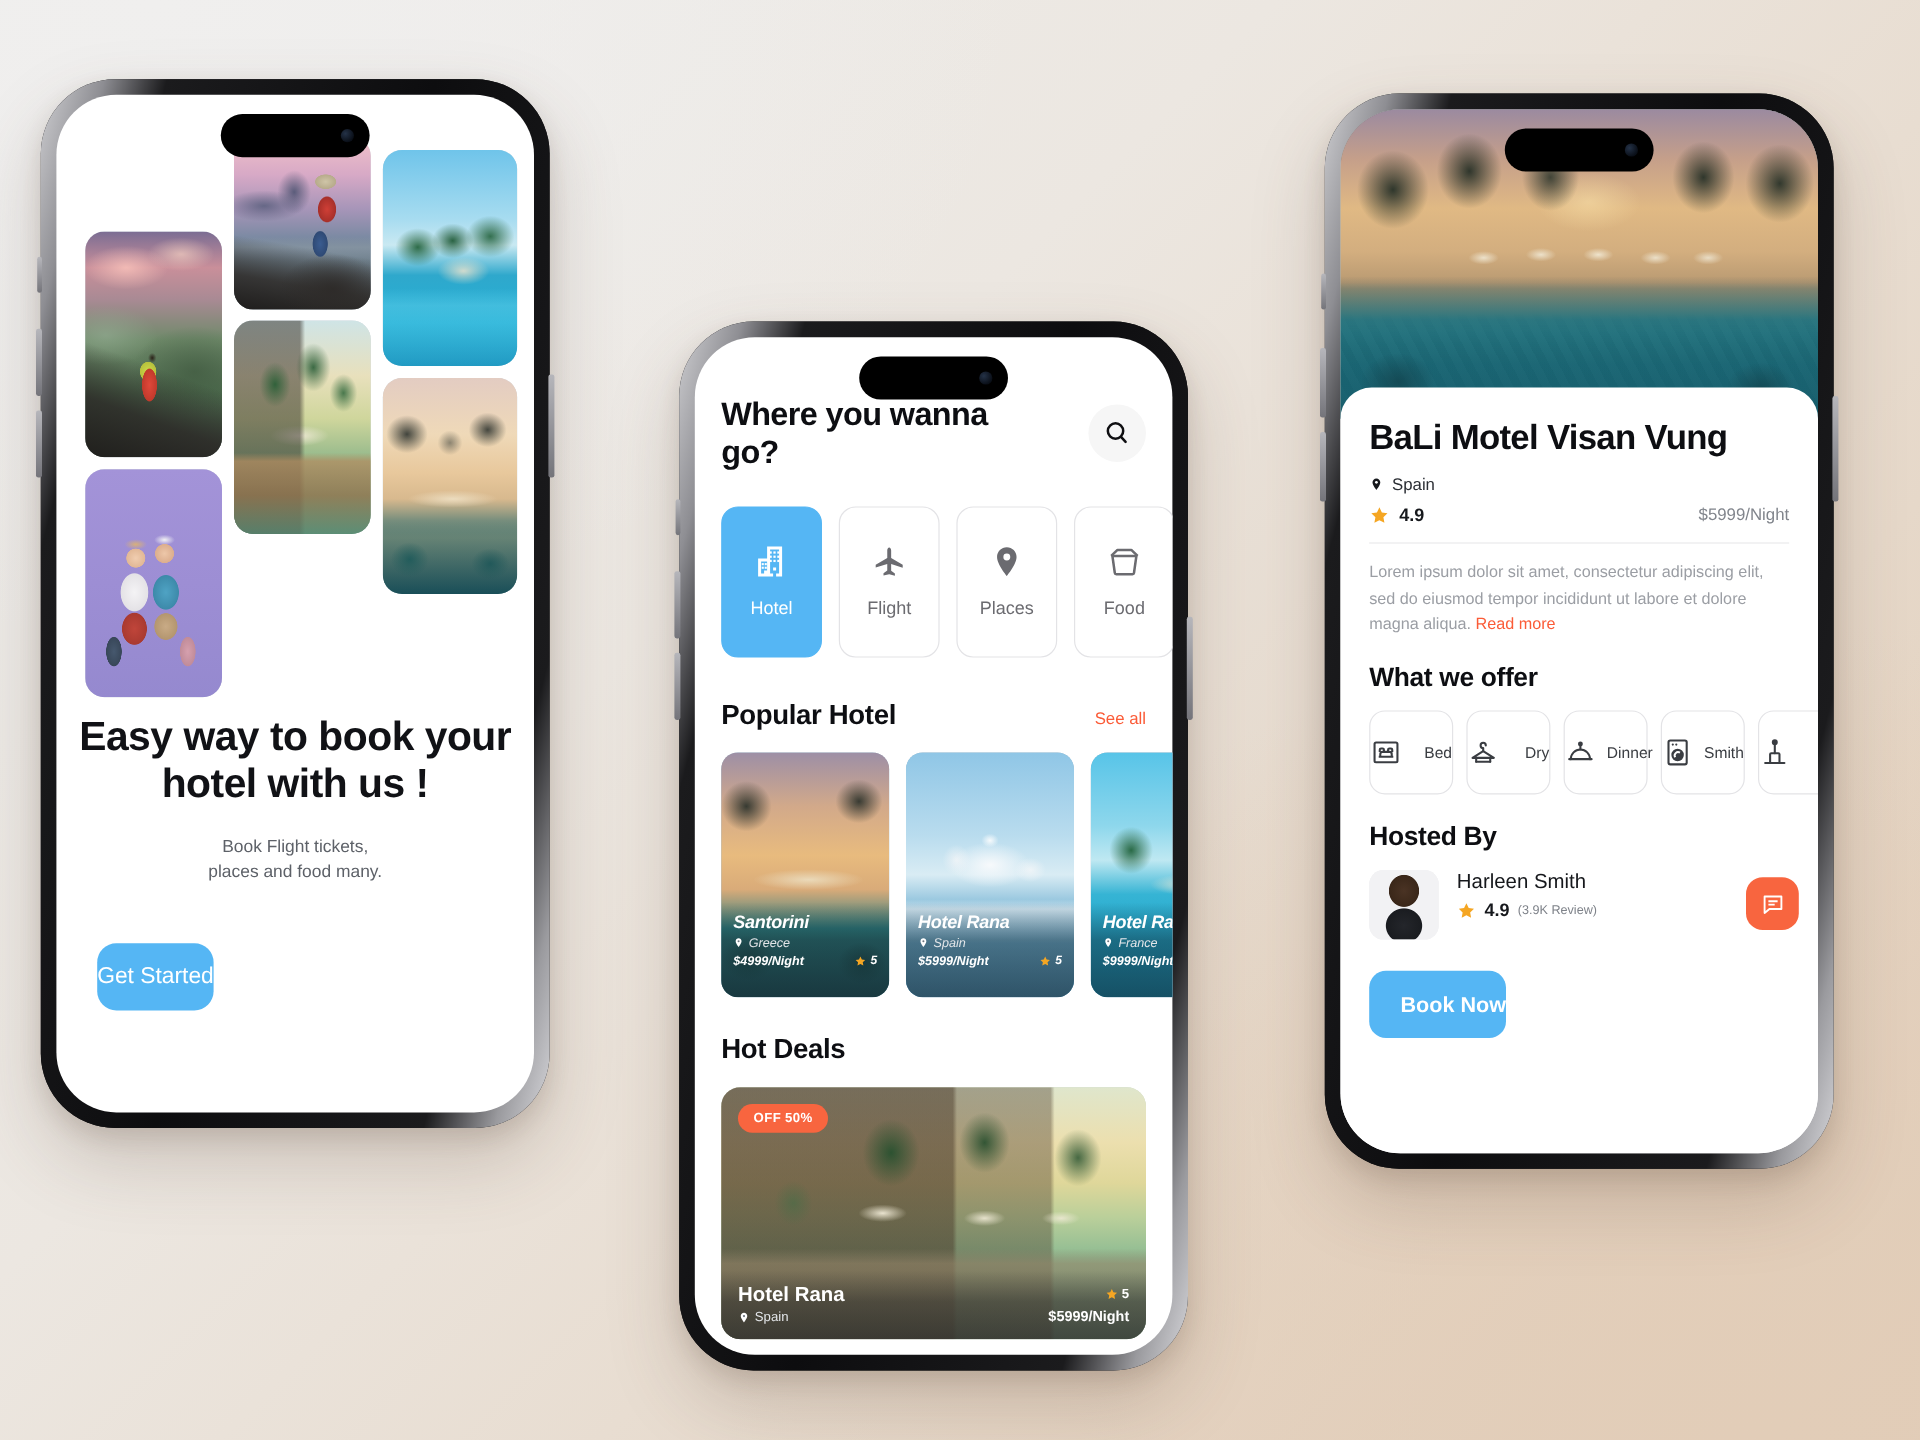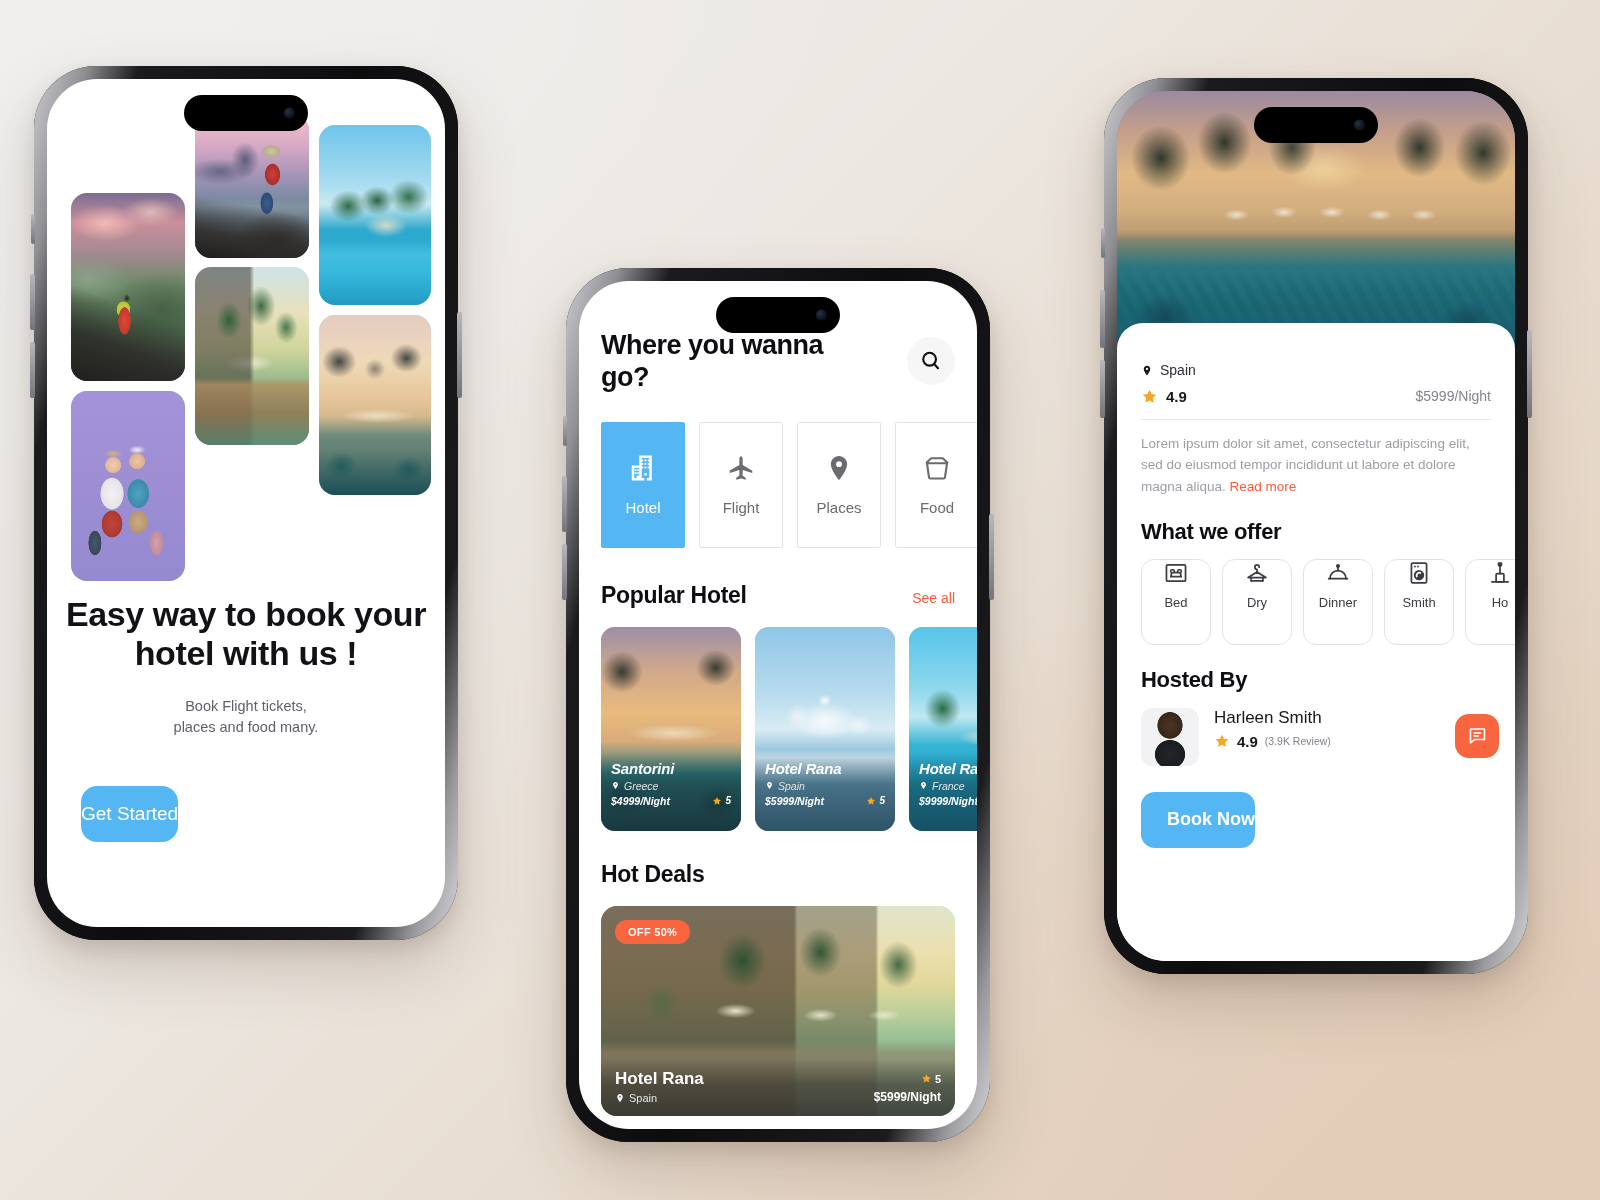--- a/index.html
+++ b/index.html
@@ -85,21 +85,21 @@
   .home-head { display:flex; align-items:center; justify-content:space-between; }
   .h2title { font-size: 27px; font-weight: 800; color:#0d0e12; line-height:1.2; letter-spacing:-0.5px; max-width: 255px;}
   .search-btn {
     width: 48px; height:48px; border-radius:50%;
     background:#f6f6f6; display:flex; align-items:center; justify-content:center;
     flex: 0 0 48px; cursor:pointer; border:none;
   }
   .cats { display:flex; gap: 14px; margin-top: 28px; }
   .cat {
     width: 84px; height: 126px; flex: 0 0 84px;
-    border-radius: 2px; border: 1px solid #e3e3e6;
+    border-radius: 14px; border: 1px solid #e3e3e6;
     display:flex; flex-direction:column; align-items:center; justify-content:center; gap: 16px;
     color:#6b6b70; font-size: 15px; background:#fff; cursor:pointer;
   }
   .cat.active { background:#55b6f4; border-color:#55b6f4; color:#fff; }
   .sec-head { display:flex; align-items:baseline; justify-content:space-between; margin-top: 34px; }
   .sec-title { font-size: 23px; font-weight: 800; color:#0d0e12; letter-spacing:-0.3px;}
   .see-all { font-size: 14px; color:#fb5b37; cursor:pointer; }
   .hrow { display:flex; gap: 14px; margin-top: 18px; }
   .hcard {
     position:relative; width: 140px; height: 204px; flex:0 0 140px;
@@ -148,23 +148,23 @@
   .d-meta { display:flex; align-items:center; justify-content:space-between; margin-top: 9px; }
   .d-star { display:flex; align-items:center; gap:8px; font-size:15px; font-weight:600; color:#16181c;}
   .d-price2 { font-size:16px; font-weight:800; color:#16181c; }
   .d-price2 span { color:#81858c; font-weight:500; font-size:14px; }
   .rule { height:1px; background:#e9e9eb; margin: 14px 0 13px 0; }
   .d-desc { font-size: 13.5px; line-height:1.58; color:#9b9ea4; }
   .d-desc a { color:#fb5b37; text-decoration:none; cursor:pointer; }
   .s-title { font-size: 22px; font-weight: 800; color:#0d0e12; margin-top: 22px; letter-spacing:-0.3px;}
   .amen { display:flex; gap: 11px; margin-top: 14px; }
   .am {
-    width: 70px; height: 86px; flex: 0 0 70px; border-radius: 13px;
-    border:1px solid #e3e3e6; display:flex; flex-direction:column;
-    align-items:center; justify-content:flex-start; gap:9px;
+    width: 70px; height: 70px; flex: 0 0 70px; border-radius: 13px;
+    border:1px solid #e3e3e6; display:flex; flex-direction:row;
+    align-items:center; justify-content:space-between; gap:9px;
     font-size: 13px; color:#3a3d42; background:#fff; cursor:pointer;
   }
   .host { display:flex; align-items:flex-start; gap: 15px; margin-top: 15px; position:relative; }
   .avatar { width:58px; height:58px; border-radius:12px; overflow:hidden; background:#f0f0f2; position:relative; flex:0 0 58px;}
   .host-name { font-size: 17px; color:#16181c; }
   .host-rate { display:flex; align-items:center; gap:7px; margin-top:5px; font-size:15px; font-weight:700; color:#16181c;}
   .host-rate em { font-style:normal; font-size: 10.5px; font-weight:400; color:#7e8289; }
   .chat {
     position:absolute; right: -8px; top: 6px;
     width:44px; height:44px; border-radius:14px; background:#f8653f;
@@ -526,20 +526,21 @@
           linear-gradient(180deg, rgba(0,0,0,0) 54%, rgba(60,92,96,.3) 58%, rgba(30,110,126,.35) 72%, rgba(22,96,112,.42) 100%);"></div>
       <div class="layer" style="position:absolute;inset:0;background:
           repeating-linear-gradient(62deg, rgba(18,90,104,.22) 0 7px, rgba(255,255,255,0) 7px 14px) 0 0/100% 100%;
           -webkit-mask-image: linear-gradient(180deg, transparent 66%, #000 78%); mask-image: linear-gradient(180deg, transparent 66%, #000 78%);"></div>
       <div class="layer" style="position:absolute;inset:0;background:
           radial-gradient(44px 34px at 12% 88%, rgba(18,66,76,.75), transparent 70%),
           radial-gradient(40px 30px at 88% 90%, rgba(18,66,76,.7), transparent 70%);"></div>
     </div>
 
     <div class="sheet">
+      <div class="d-title">BaLi Motel Visan Vung</div>
       <div class="d-place">
         <span>
           <svg width="12" height="15" viewBox="0 0 24 24" fill="#16181c">
               <path d="M12 2.4c-3.6 0-6.5 2.9-6.5 6.5 0 4.9 6.5 12.7 6.5 12.7s6.5-7.8 6.5-12.7c0-3.6-2.9-6.5-6.5-6.5z"></path>
               <circle cx="12" cy="8.9" r="2.3" fill="#fff"></circle>
             </svg>
         </span>
         <span>Spain</span>
       </div>
       <div class="d-meta">

